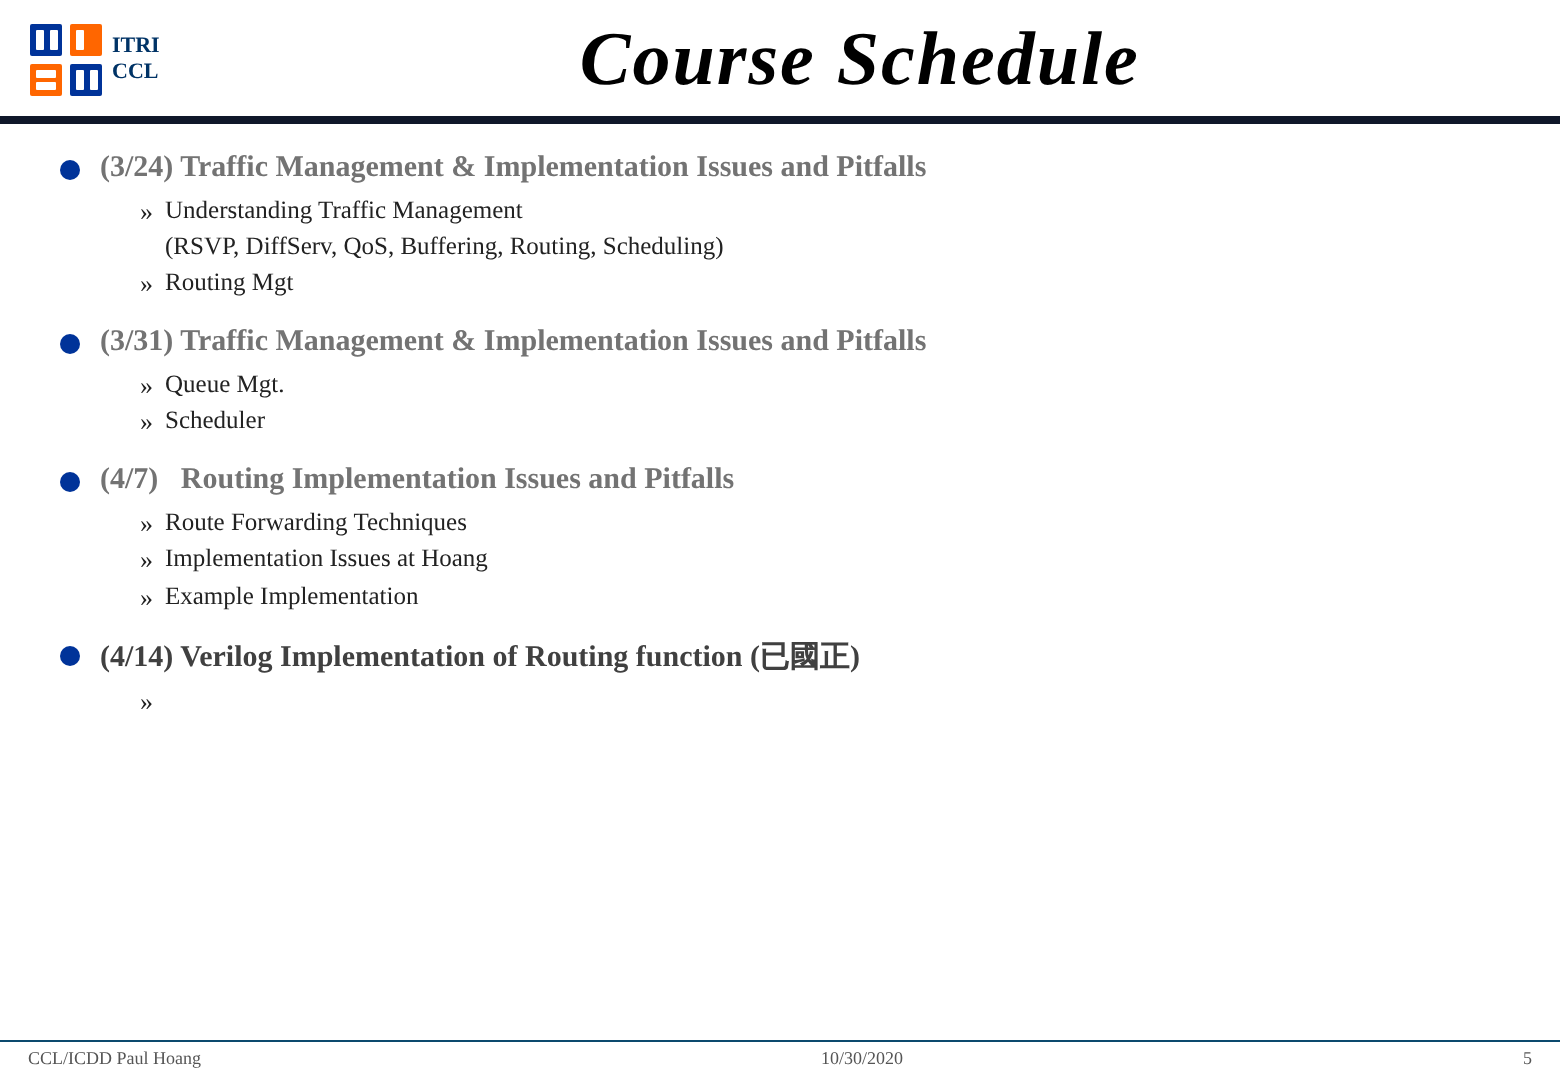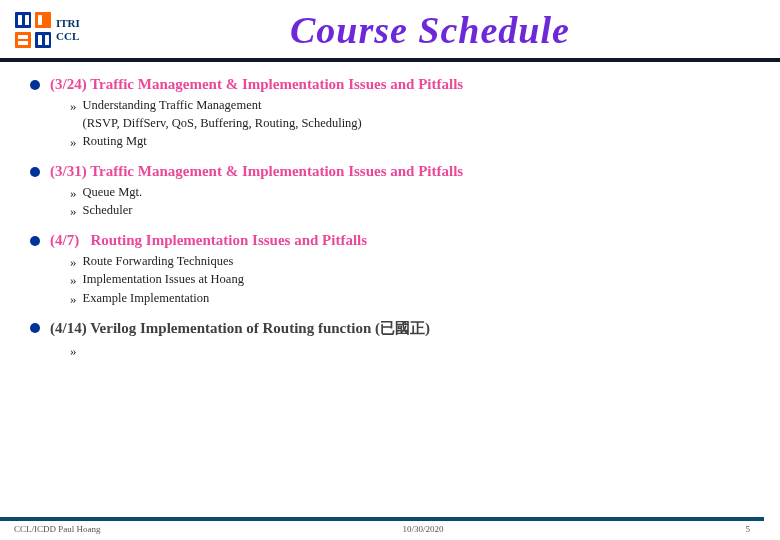--- a/index.html
+++ b/index.html
@@ -51,21 +51,21 @@
 
     .page-title-area {
       flex: 1;
       text-align: center;
     }
 
     .page-title {
       font-size: 38px;
       font-style: italic;
       font-weight: bold;
-      color: #6d28d9;
+      color: #000000;
       letter-spacing: 1px;
     }
 
     
     .content {
       padding: 14px 30px 10px 30px;
     }
 
     .section {
       margin-bottom: 12px;
@@ -83,21 +83,21 @@
       background: #003399;
       border-radius: 50%;
       margin-top: 4px;
       margin-right: 10px;
       flex-shrink: 0;
     }
 
     .section-title {
       font-size: 15px;
       font-weight: bold;
-      color: #ec4899;
+      color: #737373;
     }
 
     .section-title.orange {
       color: #404040;
     }
 
     .sub-items {
       margin-left: 40px;
     }
 
@@ -120,28 +120,28 @@
     .sub-text {
       font-size: 12.5px;
       line-height: 1.4;
     }
 
     
     .footer {
       position: absolute;
       bottom: 6px;
       left: 0;
-      right: 16px;
+      right: 0;
       display: flex;
       justify-content: space-between;
       align-items: center;
       padding: 0 14px;
       font-size: 9px;
       color: #555;
-      border-top: 4px solid #0c4a6e;
+      border-top: 1px solid #0c4a6e;
       padding-top: 3px;
     }
 
     .footer-left {
       font-size: 9px;
     }
     .footer-center {
       font-size: 9px;
     }
     .footer-right {

